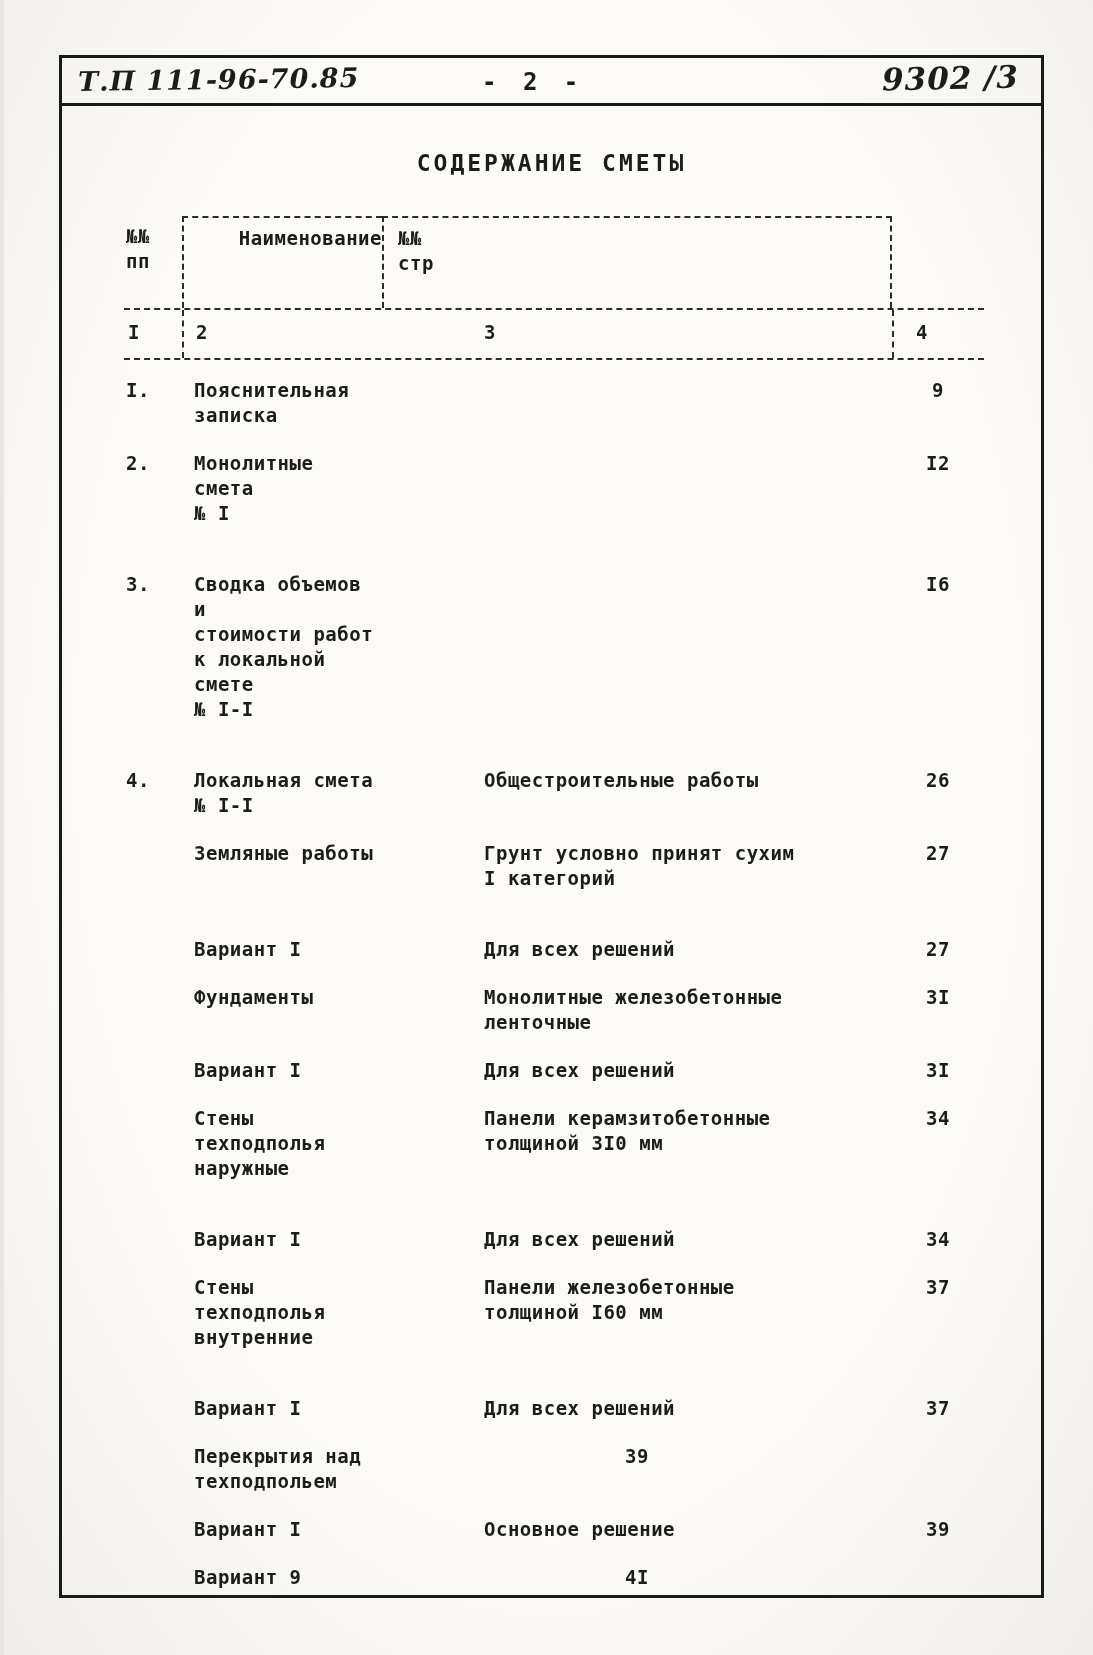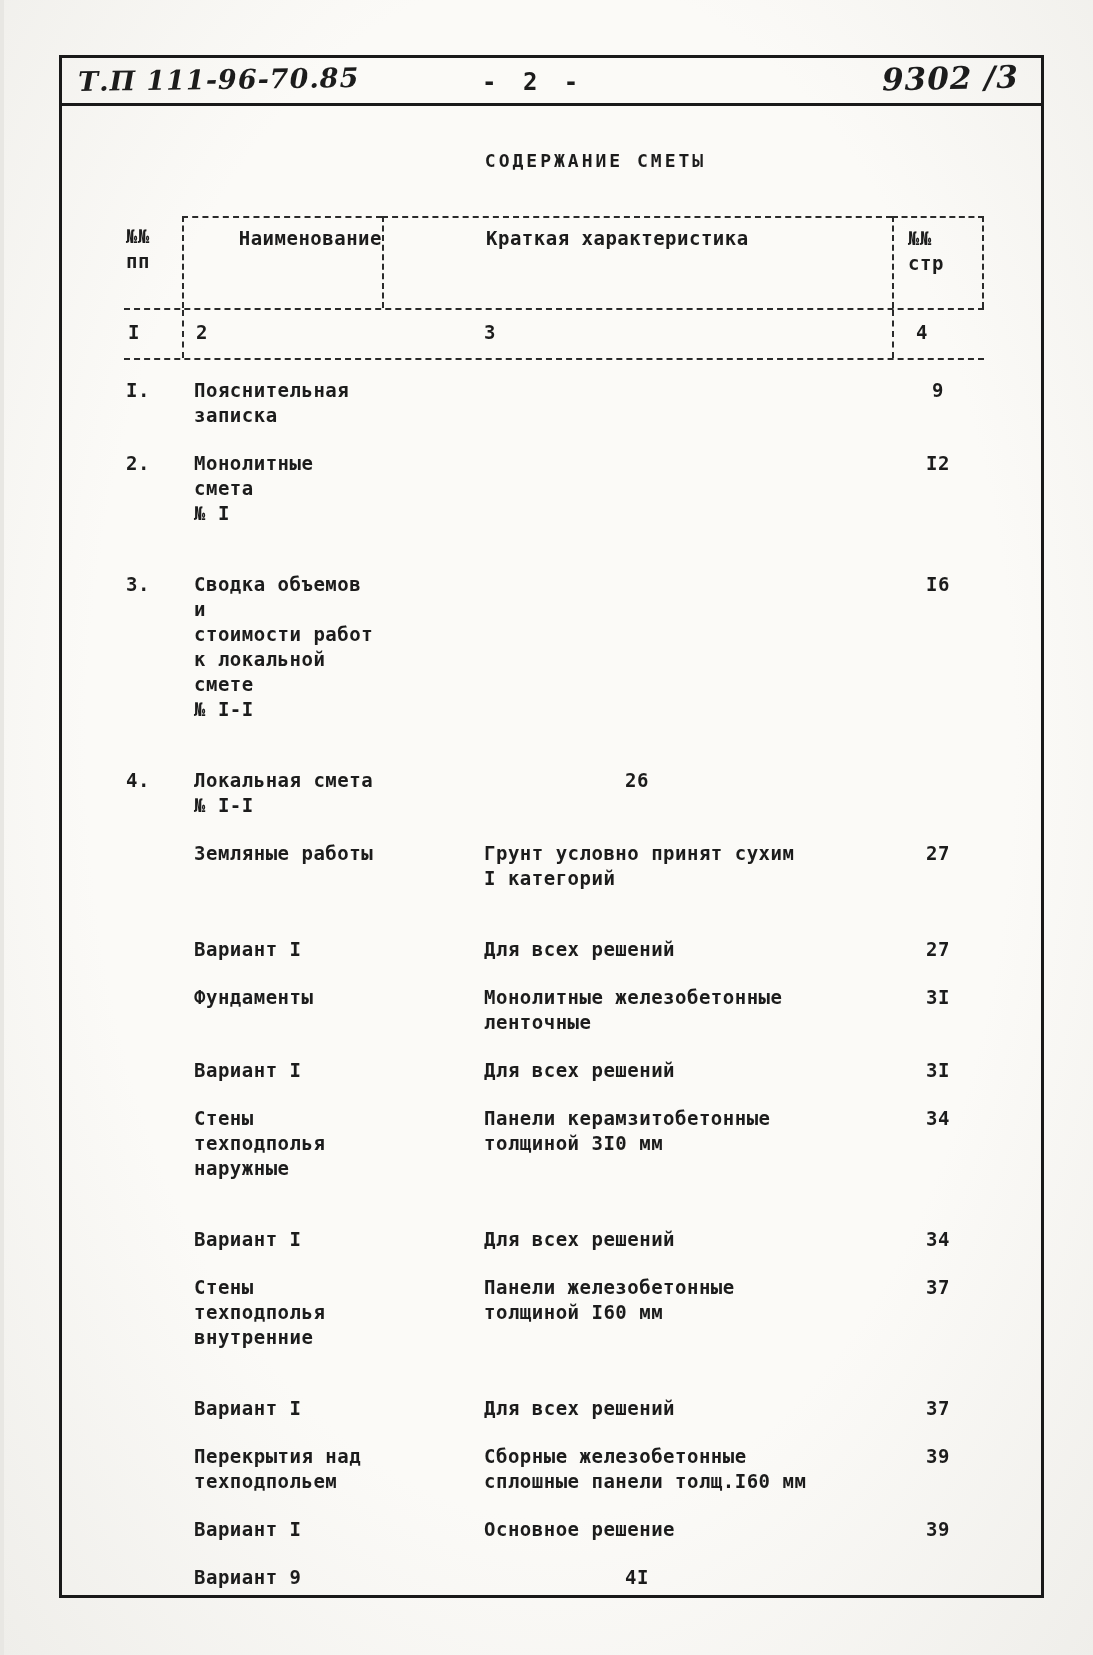--- a/index.html
+++ b/index.html
@@ -42,23 +42,22 @@
   }
   .doc-number {
     position: absolute; right: 22px; top: 2px;
     font-size: 31px; letter-spacing: 1px;
     transform: rotate(-1.2deg);
   }
   .page-title {
     position: absolute; left: 0; top: 92px;
     width: 100%;
     text-align: center;
-    font-size: 18px; font-weight: 700;
+    font-size: 23px; font-weight: 700;
     letter-spacing: 3px;
-    margin-left: 44px;
   }
   .toc {
     position: absolute; left: 62px; top: 158px;
     width: 860px;
     font-size: 19px; font-weight: 700;
     letter-spacing: 0.5px;
     line-height: 25px;
   }
   .grid4 {
     display: grid;
@@ -104,21 +103,20 @@
     </div>
 
     <div class="page-title">СОДЕРЖАНИЕ СМЕТЫ</div>
 
     <div class="toc">
 
       <div class="thead grid4">
         <div class="h1 pre">№№
 пп</div>
         <div class="h2">Наименование</div>
-        <div class="h3">Краткая характеристика</div>
         <div class="h4 pre">№№
 стр</div>
       </div>
 
       <div class="tnums grid4">
         <div class="n1">I</div>
         <div class="n2">2</div>
         <div class="n3">3</div>
         <div class="n4">4</div>
       </div>
@@ -146,20 +144,21 @@
 к локальной смете
 № I-I</div>
         <div class="c-desc pre"></div>
         <div class="c-page">I6</div>
       </div>
 
       <div class="row gap-lg grid4">
         <div class="c-num">4.</div>
         <div class="c-name pre">Локальная смета
 № I-I</div>
+        <div class="c-desc pre">Общестроительные работы</div>
         <div class="c-page">26</div>
       </div>
 
       <div class="row grid4">
         <div class="c-num"></div>
         <div class="c-name pre">Земляные работы</div>
         <div class="c-desc pre">Грунт условно принят сухим
 I категорий</div>
         <div class="c-page">27</div>
       </div>
@@ -215,22 +214,20 @@
         <div class="c-num"></div>
         <div class="c-name pre">Вариант I</div>
         <div class="c-desc pre">Для всех решений</div>
         <div class="c-page">37</div>
       </div>
 
       <div class="row grid4">
         <div class="c-num"></div>
         <div class="c-name pre">Перекрытия над
 техподпольем</div>
-        <div class="c-desc pre">Сборные железобетонные
-сплошные панели толщ.I60 мм</div>
         <div class="c-page">39</div>
       </div>
 
       <div class="row grid4">
         <div class="c-num"></div>
         <div class="c-name pre">Вариант I</div>
         <div class="c-desc pre">Основное решение</div>
         <div class="c-page">39</div>
       </div>
 

